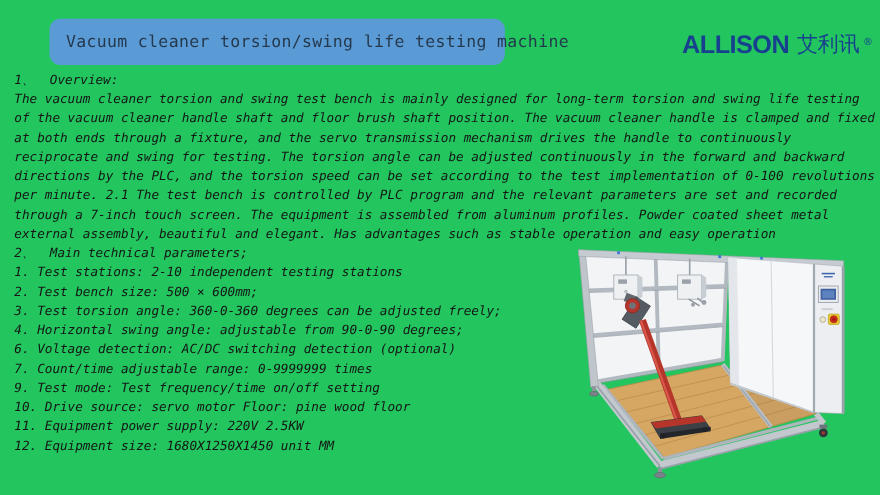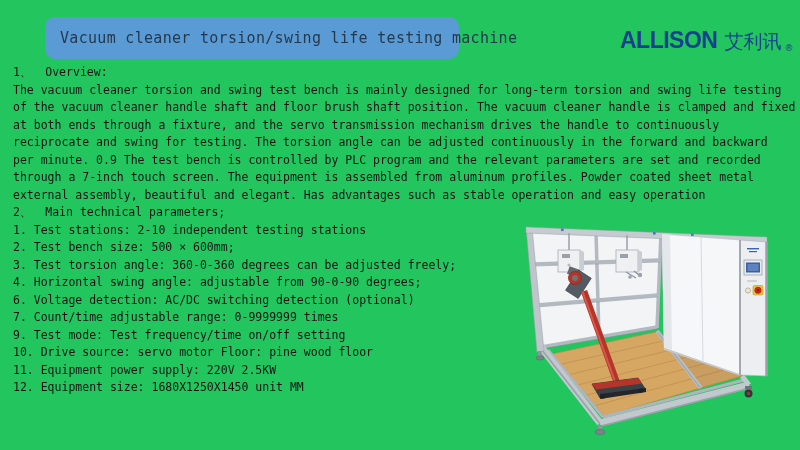--- a/index.html
+++ b/index.html
@@ -10,34 +10,34 @@
   .banner {
     position:absolute; left:45px; top:17px; width:414px; height:42px;
     background:var(--banner-bg,#5b9bd5); border-radius:10px;
     display:flex; align-items:center; padding-left:15px; box-sizing:border-box;
   }
   .banner-text {
     font-size:15px; color:var(--banner-text,#25394e); letter-spacing:0.3px; white-space:pre;
   }
   .logo {
     position:absolute; left:620px; top:28px; color:var(--logo-blue,#17418e);
-    display:flex; align-items:flex-end; white-space:nowrap;
+    display:flex; align-items:center; white-space:nowrap;
   }
   .logo-brand {
     font-family:"Liberation Sans", sans-serif; font-weight:bold;
     font-size:23px; letter-spacing:-0.5px; line-height:1.1;
   }
   .logo-cn {
     font-family:"DejaVu Sans", sans-serif; font-weight:normal;
     font-size:19px; line-height:1.25; margin-left:7px;
   }
   .logo-reg { font-size:9px; line-height:1; margin-left:3px; margin-top:-3px; font-family:"DejaVu Sans", sans-serif; }
   .doc {
     position:absolute; left:13px; top:64px; width:786px;
-    font-size:11.5px; line-height:17.5px; color:#151515;
+    font-size:11.5px; line-height:17.5px; color:#151515;font-style:italic;
   }
   .line { height:17.5px; white-space:pre; overflow:visible; }
   .machine { position:absolute; left:504px; top:224px; width:292px; height:224px; }
 </style>
 </head>
 <body>
 
 <div class="page">
 
   <div class="banner">
@@ -50,21 +50,22 @@
     <span class="logo-reg">®</span>
   </div>
 
   <div class="doc">
     <div class="line">1、  Overview:</div>
     <div>
         <div class="line">The vacuum cleaner torsion and swing test bench is mainly designed for long-term torsion and swing life testing</div>
         <div class="line">of the vacuum cleaner handle shaft and floor brush shaft position. The vacuum cleaner handle is clamped and fixed</div>
         <div class="line">at both ends through a fixture, and the servo transmission mechanism drives the handle to continuously</div>
         <div class="line">reciprocate and swing for testing. The torsion angle can be adjusted continuously in the forward and backward</div>
-        <div class="line">per minute. 0.9 The test bench is controlled by PLC program and the relevant parameters are set and recorded</div>
+        <div class="line">directions by the PLC, and the torsion speed can be set according to the test implementation of 0-100 revolutions</div>
+        <div class="line">per minute. 2.1 The test bench is controlled by PLC program and the relevant parameters are set and recorded</div>
         <div class="line">through a 7-inch touch screen. The equipment is assembled from aluminum profiles. Powder coated sheet metal</div>
         <div class="line">external assembly, beautiful and elegant. Has advantages such as stable operation and easy operation</div>
       </div>
     <div class="line">2、  Main technical parameters;</div>
     <div>
         <div class="line">1. Test stations: 2-10 independent testing stations</div>
         <div class="line">2. Test bench size: 500 × 600mm;</div>
         <div class="line">3. Test torsion angle: 360-0-360 degrees can be adjusted freely;</div>
         <div class="line">4. Horizontal swing angle: adjustable from 90-0-90 degrees;</div>
         <div class="line">6. Voltage detection: AC/DC switching detection (optional)</div>

